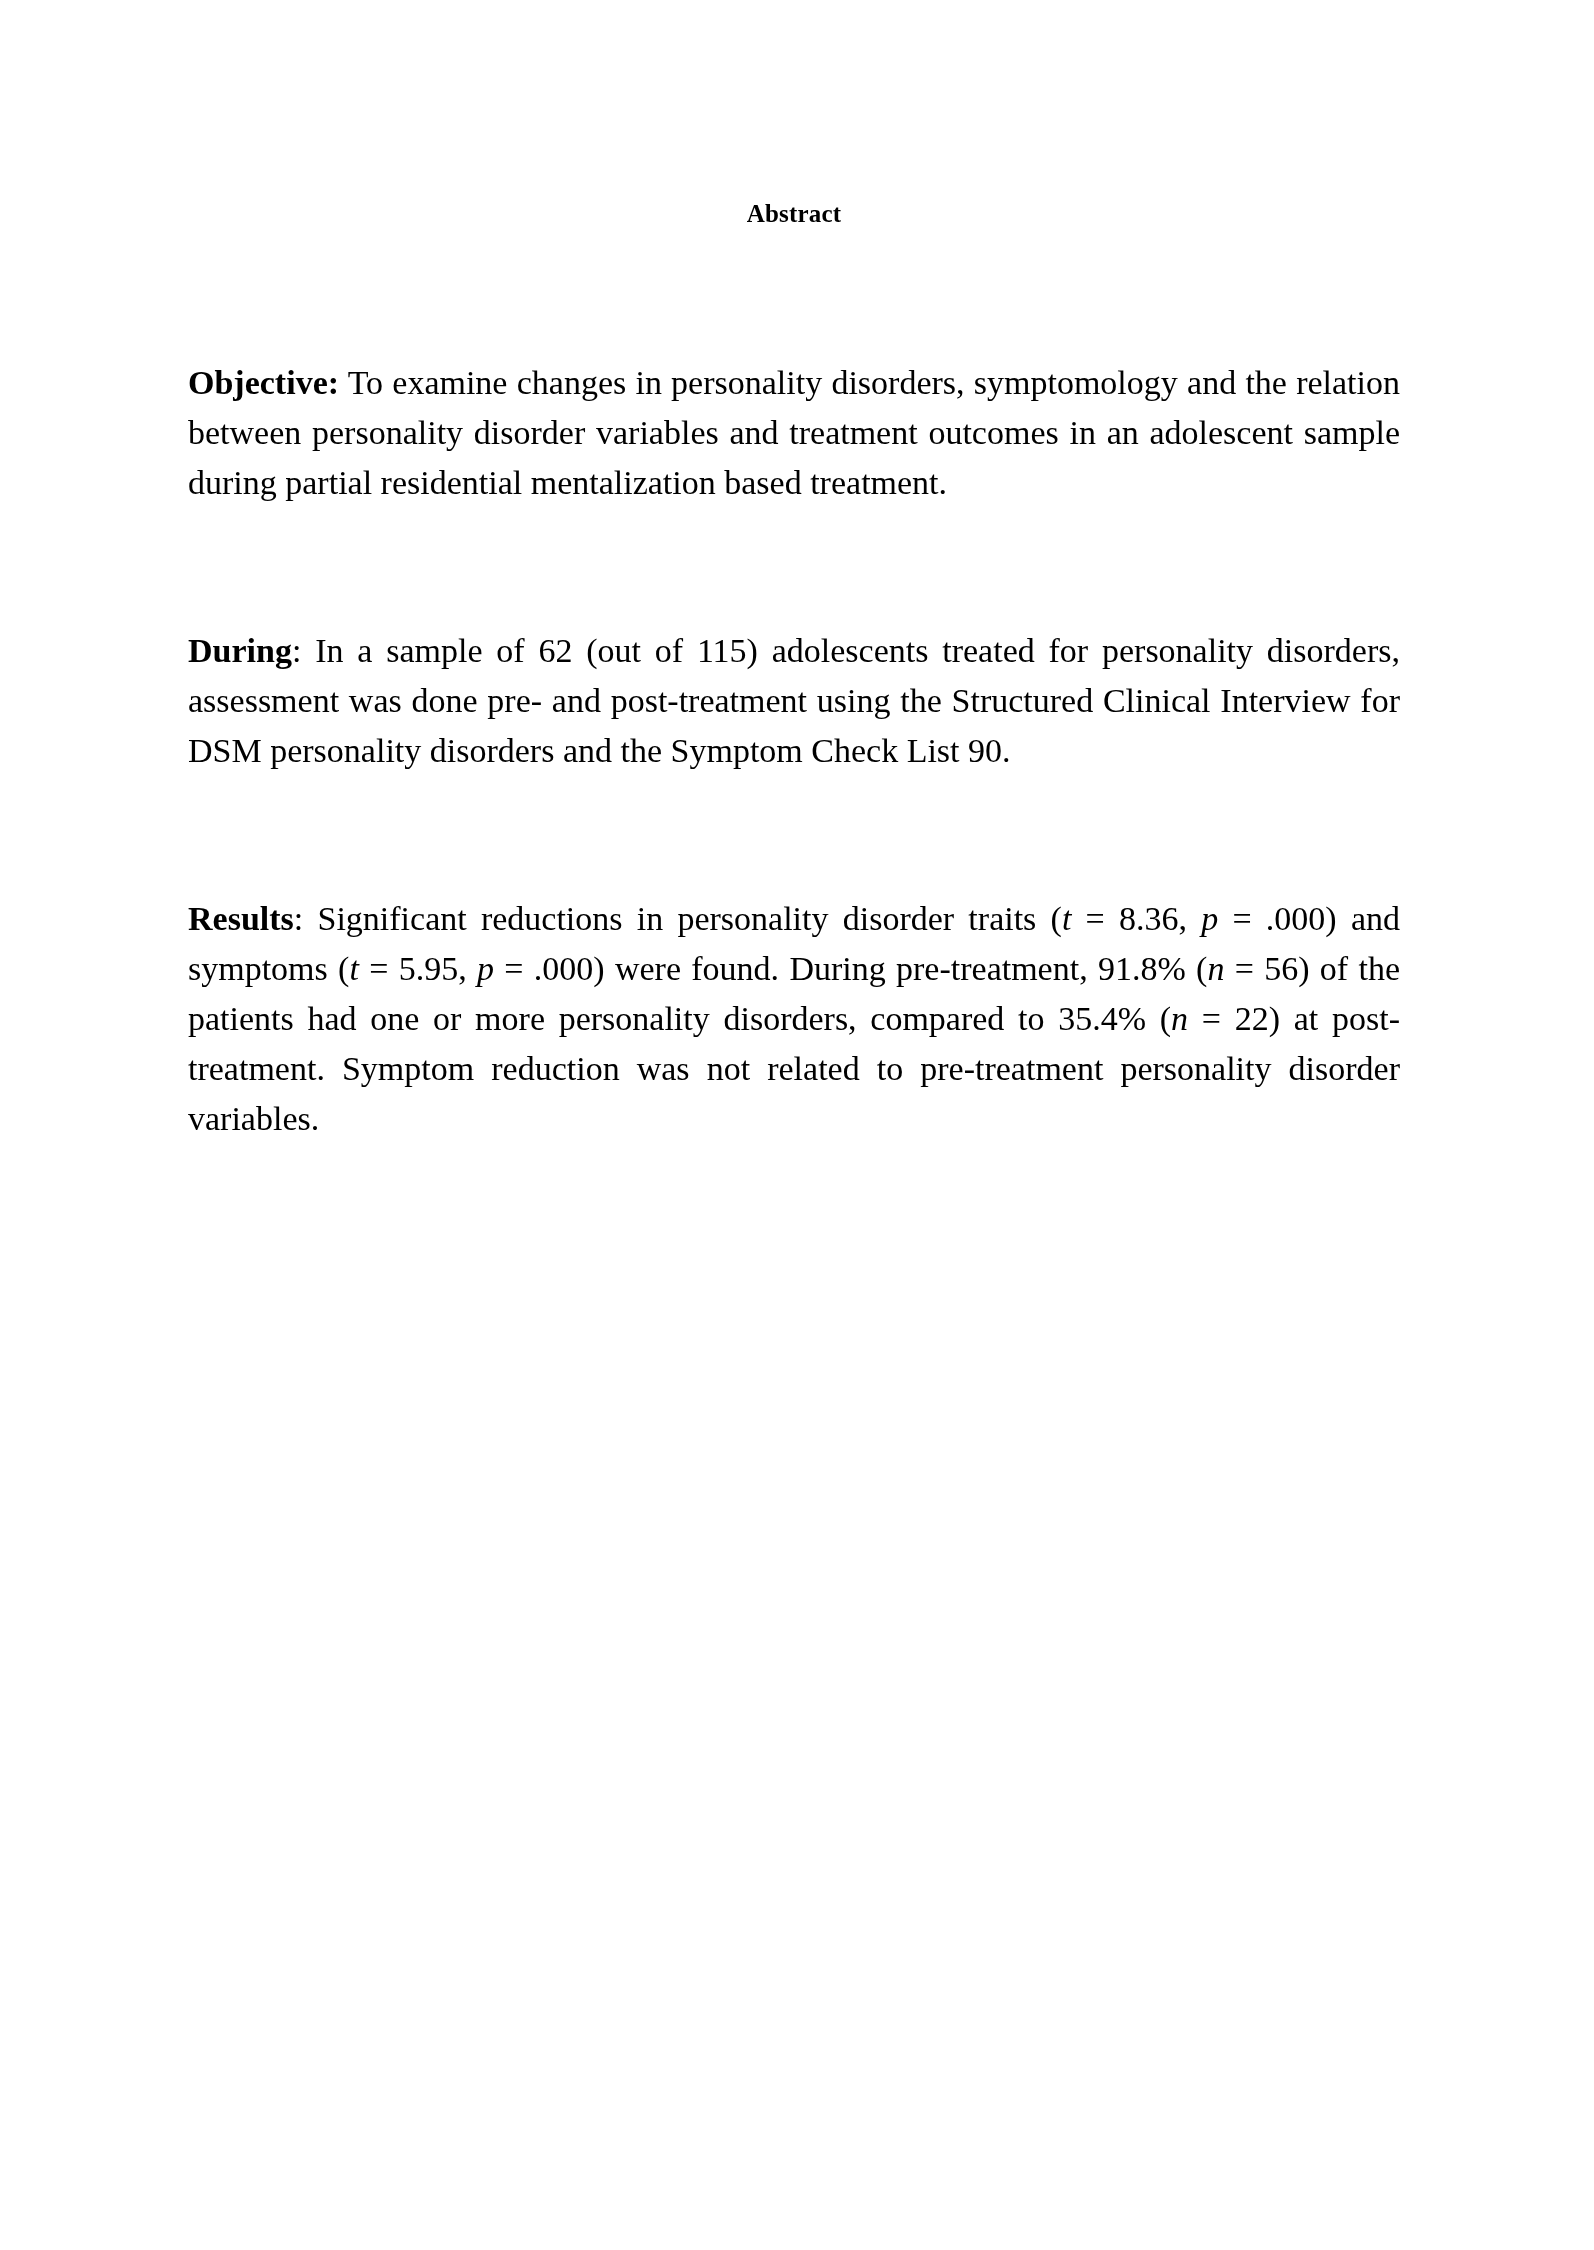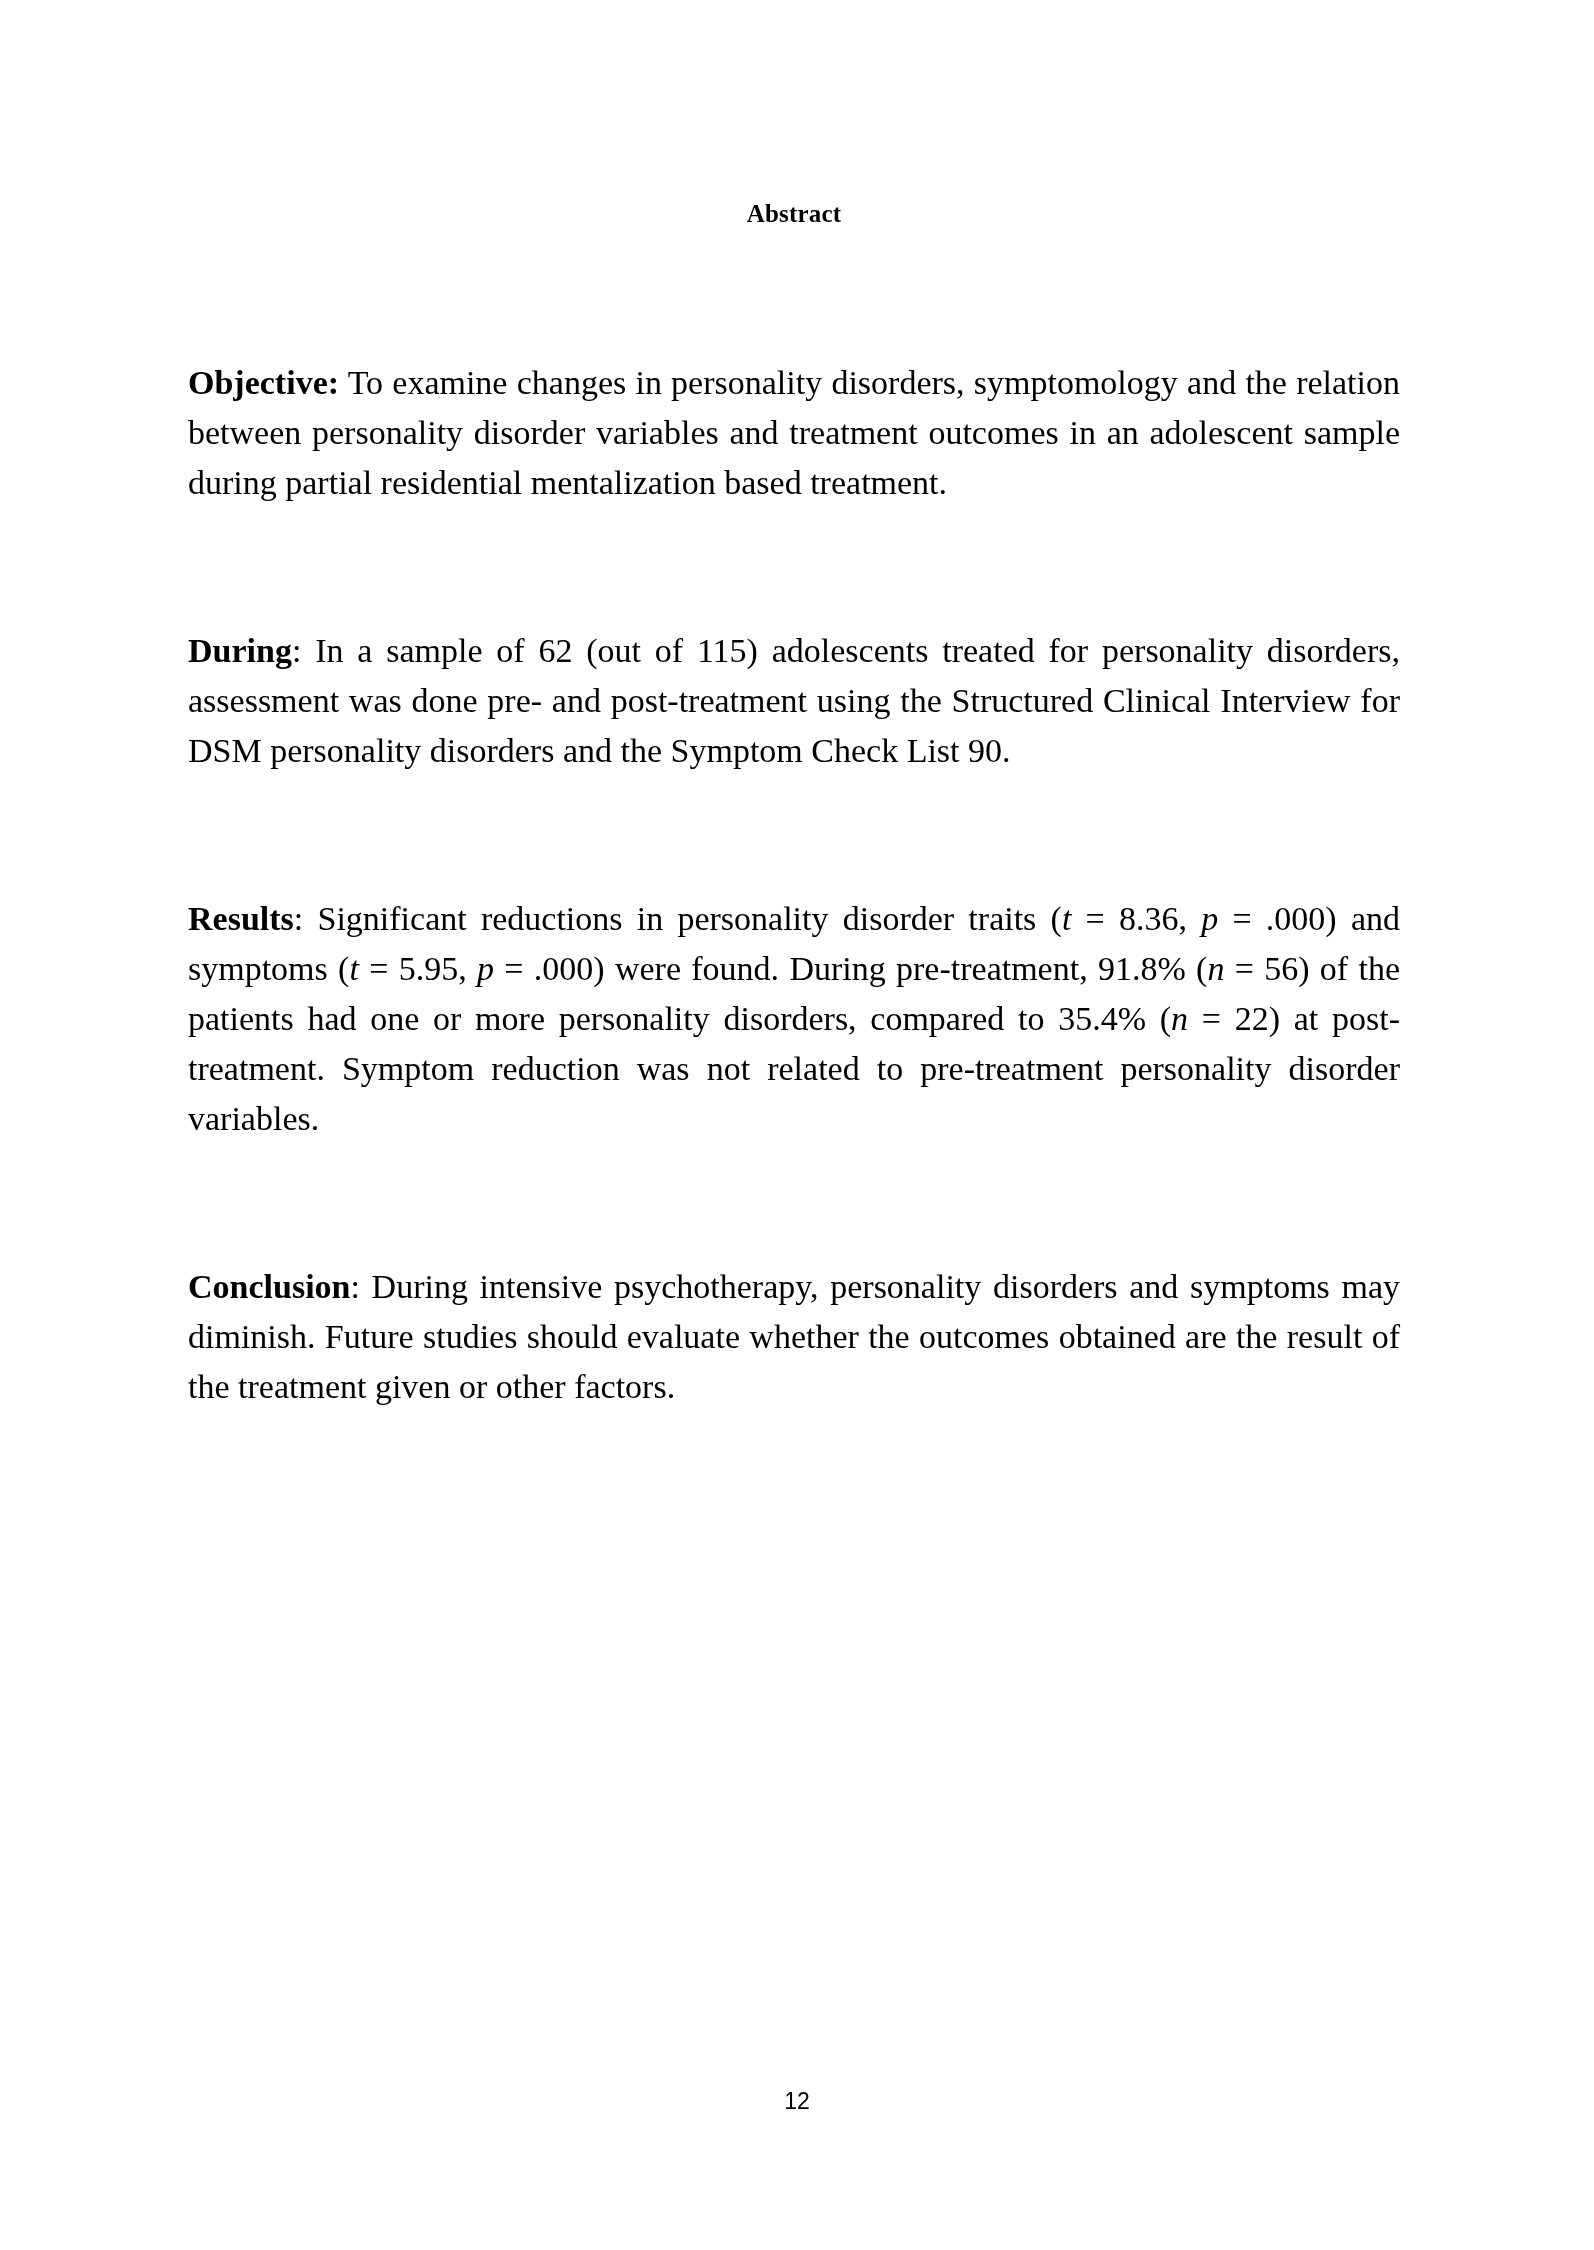--- a/index.html
+++ b/index.html
@@ -86,20 +86,16 @@
     </p>
 
     <div class="gap-3"></div>
 
     <p class="para">
       <span class="lead">Results</span><span id="results-body"><span>: Significant reductions in personality disorder traits (</span><span class="it">t</span><span> = 8.36, </span><span class="it">p</span><span> = .000) and symptoms (</span><span class="it">t</span><span> = 5.95, </span><span class="it">p</span><span> = .000) were found. During pre-treatment, 91.8% (</span><span class="it">n</span><span> = 56) of the patients had one or more personality disorders, compared to 35.4% (</span><span class="it">n</span><span> = 22) at post-treatment. Symptom reduction was not related to pre-treatment personality disorder variables.</span></span>
     </p>
 
     <div class="gap-4"></div>
 
-    <p class="para">
-      <span class="lead">Conclusion</span><span>: During intensive psychotherapy, personality disorders and symptoms may diminish. Future studies should evaluate whether the outcomes obtained are the result of the treatment given or other factors.</span>
-    </p>
 
   </div>
 
-  <div class="page-number">12</div>
 </div>
 
 </body></html>

